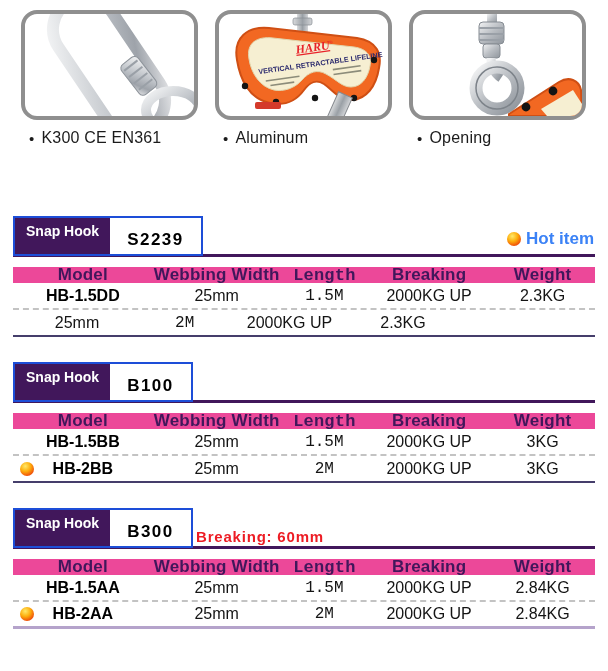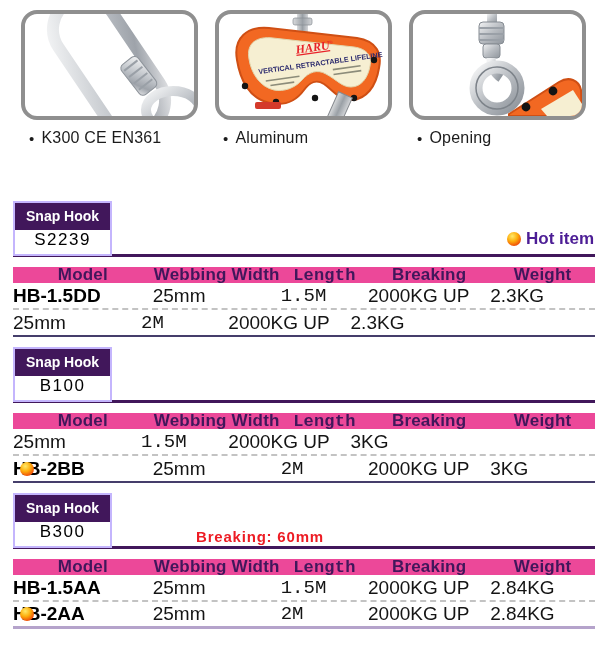--- a/index.html
+++ b/index.html
@@ -26,60 +26,60 @@
   }
   .bullet { font-size:15px; color:#1b1b1b; }
 
   
   .tables { margin:80px 13px 0 13px; }
   .spec-table { margin-bottom:36px; }
 
   .badge-row { position:relative; height:30px; border-bottom:3px solid #41175B; }
   .badge {
     position:absolute; left:0; bottom:-2px;
-    display:inline-flex; border:2px solid #c4b5fd; background:#fff;flex-direction:column;
+    display:inline-flex; border:2px solid #1d4ed8; background:#fff;
   }
   .badge-cat {
     background:#41175B; color:#fff; font-weight:bold;
     font-size:14px; padding:5px 11px 6px;
     white-space:nowrap;
   }
   .badge-code {
-    color:#000; font-weight:normal; font-size:17px;
-    letter-spacing:1.5px; padding:0 17px 4px; align-self:center;text-align:center;
+    color:#000; font-weight:bold; font-size:17px;
+    letter-spacing:1.5px; padding:12px 17px 4px; align-self:center;text-align:center;
   }
   .opening {
     position:absolute; left:183px; bottom:1px;
     color:#ED1C24; font-weight:bold; font-size:15px; letter-spacing:0.8px;
     white-space:nowrap;
   }
   .hot-legend {
     position:absolute; right:1px; bottom:5px;
     display:flex; align-items:center; gap:5px;
-    color:#4c1d95; font-weight:bold; font-size:17px;
+    color:#3b82f6; font-weight:bold; font-size:17px;
   }
   .hot-dot, .row-dot {
     width:14px; height:14px; border-radius:50%;
     background: radial-gradient(circle at 38% 30%, #ffe96a 0%, #fdae0d 40%, #f1570a 72%, #cf2b06 100%);
     flex:0 0 auto;
   }
 
   .thead {
     display:flex; align-items:center;
     background:#ec4899; height:16px; margin-top:10px;
   }
   .th {
     color:#41175B; font-weight:bold; font-size:17px;
     text-align:center; letter-spacing:0.2px;
   }
   .tr { display:flex; align-items:center; height:27px; }
   .tr.dashed { border-bottom:2px dashed #c3c3c3; }
   .tr.solid-end { border-bottom:2px solid #453e6b; }
   .tr.lav-end { border-bottom:3px solid #b5a3cb; }
-  .td { font-size:19px; color:#141414; text-align:left; }
+  .td { font-size:16px; color:#141414; text-align:center; }
   .td.model { font-weight:bold; color:#000; position:relative; }
   .row-dot { position:absolute; left:7px; top:50%; transform:translateY(-50%); }
 
   .c1 { width:24%; } .c2 { width:22%; } .c3 { width:15%;font-family:Liberation Mono, monospace; }
   .c4 { width:21%; } .c5 { width:18%; }
 </style>
 </head>
 <body>
 
 <div class="page">
@@ -238,20 +238,21 @@
         </div>
       </div>
       <div class="thead">
         <span class="th c1">Model</span>
         <span class="th c2">Webbing Width</span>
         <span class="th c3">Length</span>
         <span class="th c4">Breaking</span>
         <span class="th c5">Weight</span>
       </div>
       <div class="tr dashed">
+        <span class="td model c1">HB-1.5BB</span>
         <span class="td c2">25mm</span>
         <span class="td c3">1.5M</span>
         <span class="td c4">2000KG UP</span>
         <span class="td c5">3KG</span>
       </div>
       <div class="tr solid-end">
         <span class="td model c1">
           <span class="row-dot"></span>
           <span>HB-2BB</span>
         </span>

